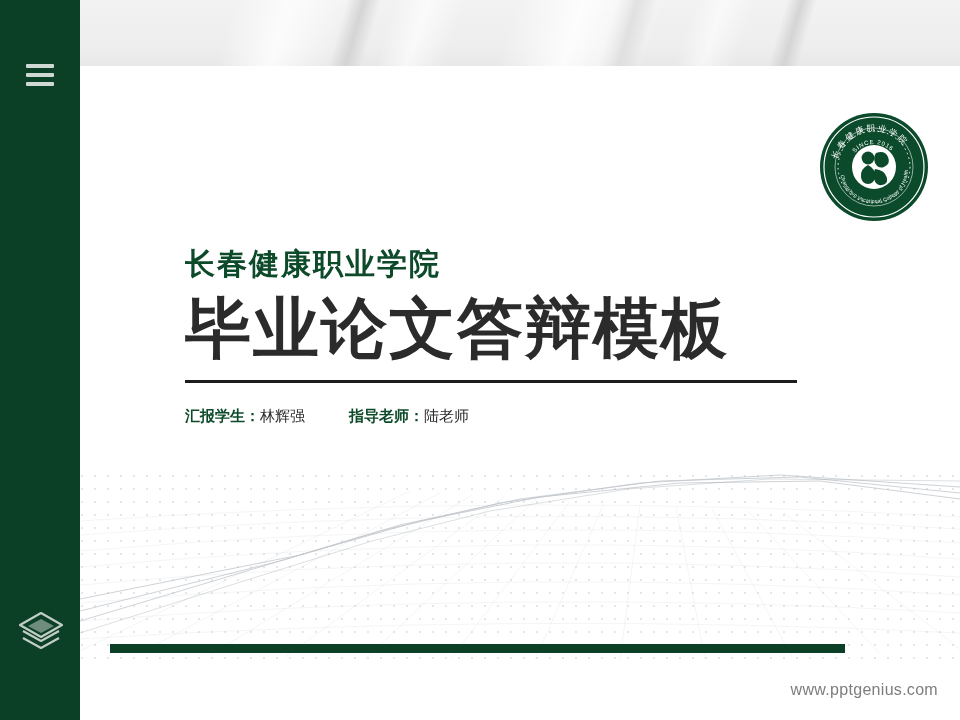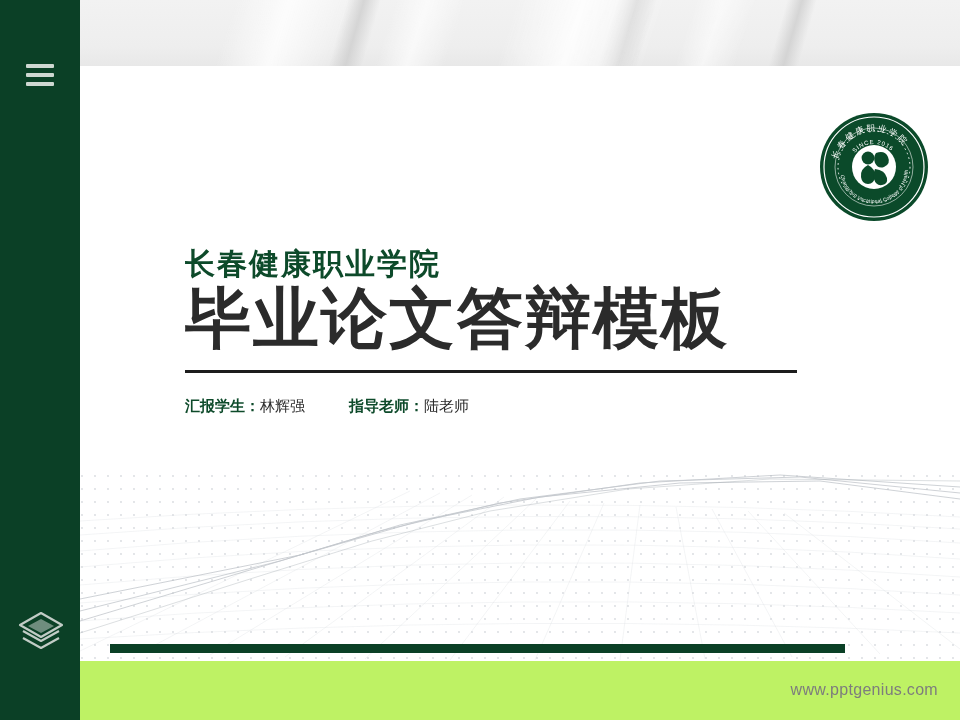--- a/index.html
+++ b/index.html
@@ -81,21 +81,21 @@
   .seal svg{ width:112px; height:112px; display:block; }
 
   
   .txt{ position:absolute; left:105px; top:180px; width:700px; }
   .school{
     font-size:30px; font-weight:bold; color:#0d4a2a;
     letter-spacing:2px; line-height:1.2;
     font-family:"Liberation Sans","DejaVu Sans",sans-serif;
   }
   .maintitle{
-    margin-top:0;
+    margin-top:10px;
     font-size:66px; font-weight:bold; color:#2b2b2b;
     letter-spacing:2px; line-height:1.12;
     font-family:"Liberation Sans","DejaVu Sans",sans-serif;
   }
   .rule{
     margin-top:14px; width:612px; height:3px; background:#1d1d1d;
   }
   .meta{
     margin-top:22px; font-size:15px; line-height:1.4;
     color:#2b2b2b; white-space:nowrap;
@@ -107,21 +107,21 @@
   
   .greenbar{
     position:absolute; left:30px; bottom:8px; width:735px; height:9px;
     background:#0b4026;
     z-index:4;
   }
 
   
   .footer{
     position:absolute; left:80px; top:661px; width:880px; height:59px;
-    background:#bef264;
+    background:#ffffff;
     z-index:5;
   }
   .footer .url{
     position:absolute; right:22px; top:20px;
     font-size:16px; color:#7d7d7d; letter-spacing:.3px;
   }
 </style>
 </head>
 <body>
 

